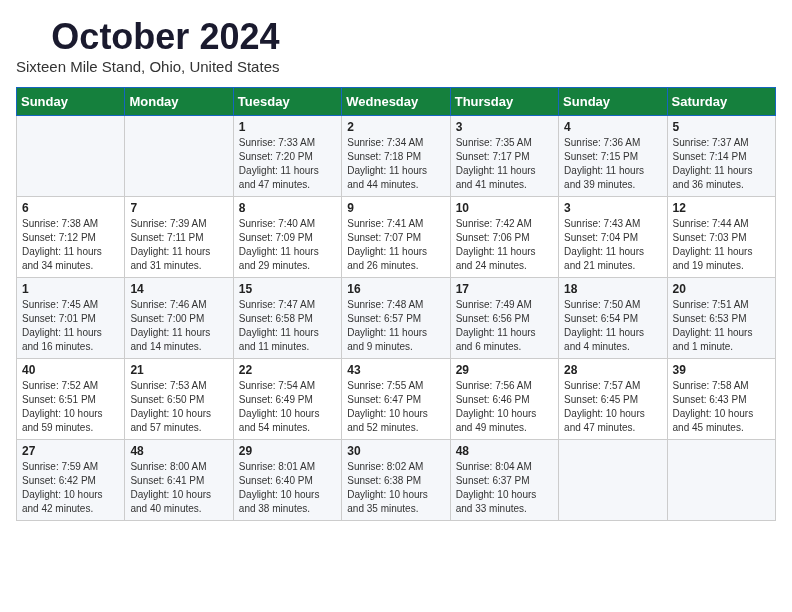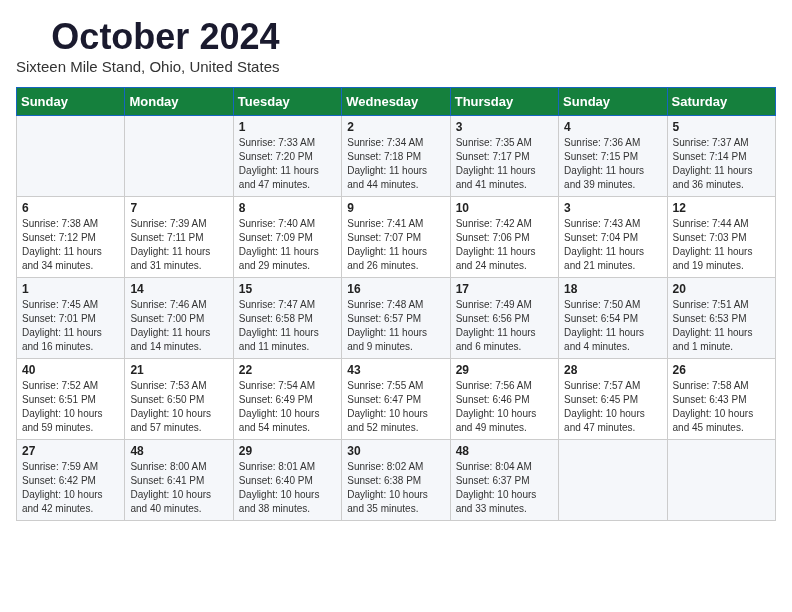--- a/index.html
+++ b/index.html
@@ -212,21 +212,21 @@
         </td>
         <td>
           <span class="day-num">29</span>
           <div class="day-info">Sunrise: 7:56 AM<br>Sunset: 6:46 PM<br>Daylight: 10 hours and 49 minutes.</div>
         </td>
         <td>
           <span class="day-num">28</span>
           <div class="day-info">Sunrise: 7:57 AM<br>Sunset: 6:45 PM<br>Daylight: 10 hours and 47 minutes.</div>
         </td>
         <td>
-          <span class="day-num">26</span>
+          <span class="day-num">39</span>
           <div class="day-info">Sunrise: 7:58 AM<br>Sunset: 6:43 PM<br>Daylight: 10 hours and 45 minutes.</div>
         </td>
       </tr>
       <tr>
         <td>
           <span class="day-num">27</span>
           <div class="day-info">Sunrise: 7:59 AM<br>Sunset: 6:42 PM<br>Daylight: 10 hours and 42 minutes.</div>
         </td>
         <td>
           <span class="day-num">48</span>

